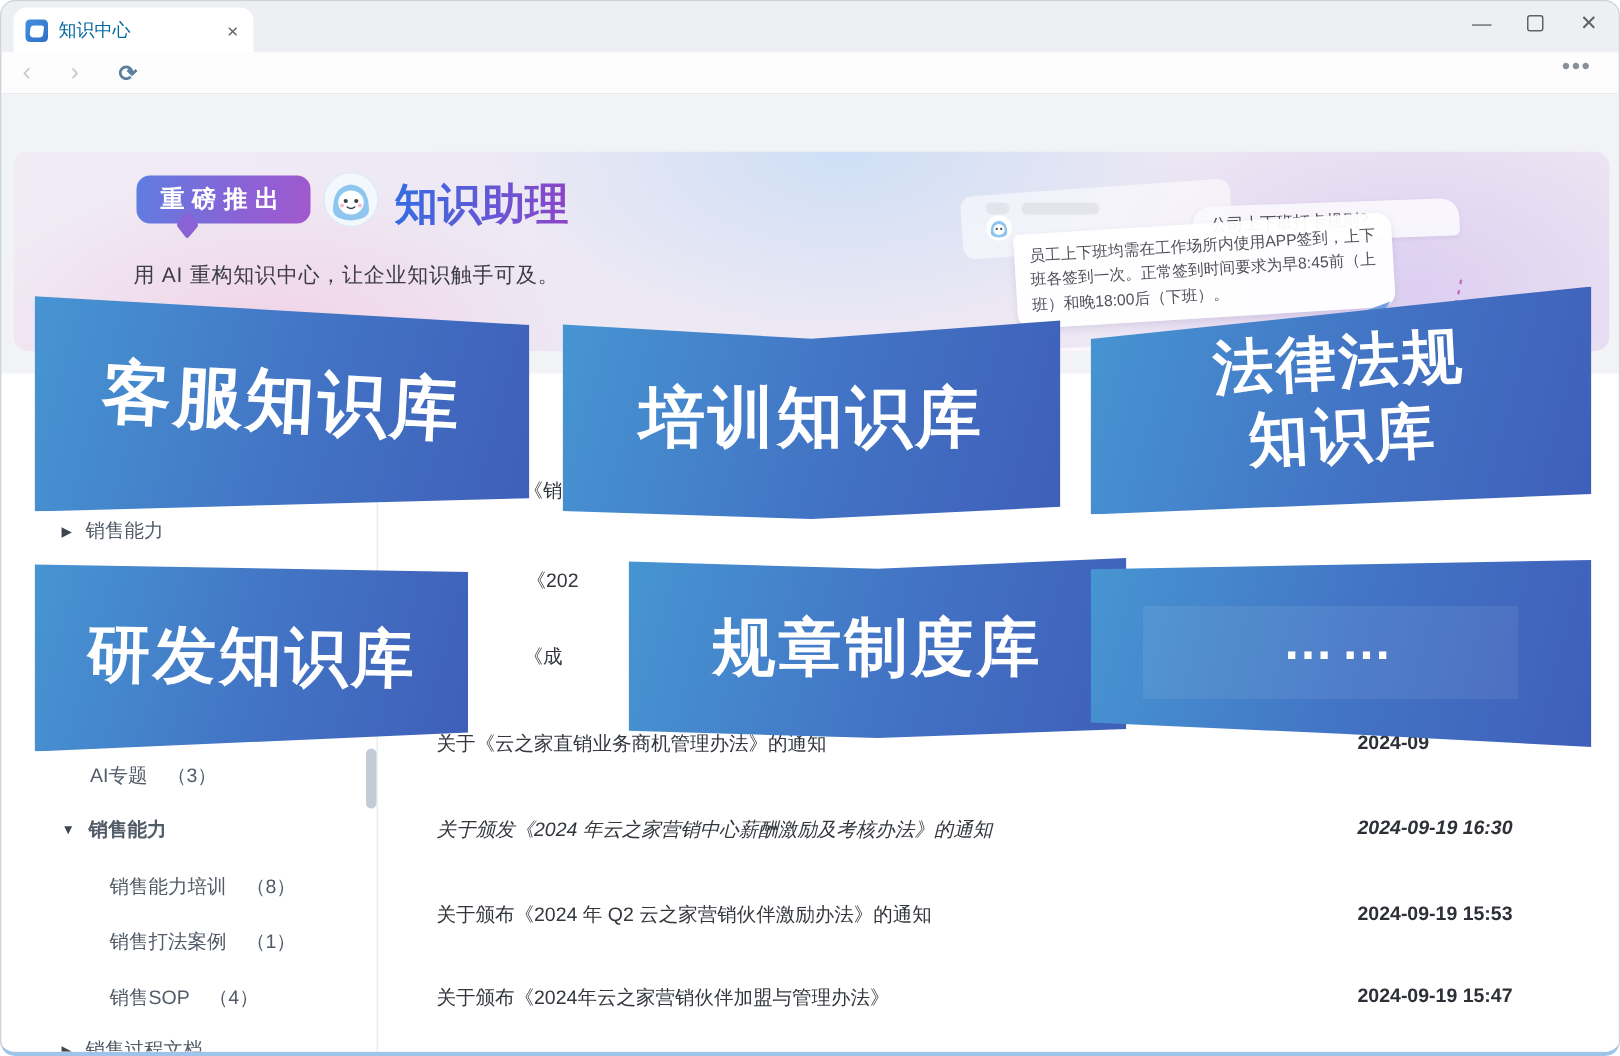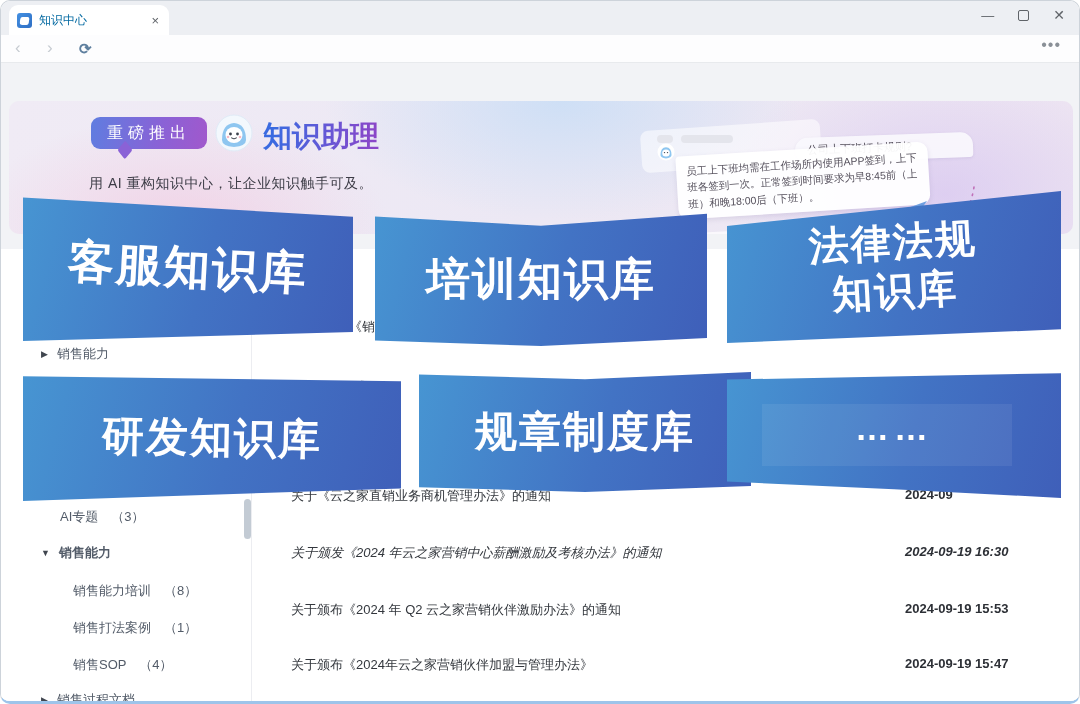--- a/index.html
+++ b/index.html
@@ -30,21 +30,21 @@
   
   #banner { position:absolute; left:8px; top:38px; width:1064px; height:133px; border-radius:10px; overflow:hidden;
     background:
       radial-gradient(ellipse 300px 160px at 16% 95%, rgba(242,198,222,.65), rgba(242,198,222,0) 70%),
       radial-gradient(ellipse 340px 170px at 52% 0%,  rgba(196,220,246,.75), rgba(196,220,246,0) 70%),
       radial-gradient(ellipse 320px 200px at 88% 70%, rgba(214,196,240,.7),  rgba(214,196,240,0) 70%),
       linear-gradient(100deg,#f0ebf5 0%,#ece8f4 50%,#efe7f2 100%);
   }
   #badge { position:absolute; left:82px; top:16px; height:32px; padding:0 16px; border-radius:9px;
     background:linear-gradient(100deg,#5f7de0,#8a62d6 60%,#a158cc); display:flex; align-items:center; }
-  #badge span { color:#fff; font-weight:normal; font-size:16px; letter-spacing:5px; }
+  #badge span { color:#fff; font-weight:bold; font-size:16px; letter-spacing:5px; }
   #badge::after { content:""; position:absolute; left:28px; bottom:-7px; width:12px; height:12px;
     background:#8a62d6; transform:rotate(52deg) skew(12deg); border-radius:2px; }
   #assist-avatar { position:absolute; left:206px; top:13px; width:38px; height:38px; }
   #banner-title { position:absolute; left:254px; top:16px; font-size:29px; font-weight:bold;
     background:linear-gradient(95deg,#3a6ae0 10%,#6a55d4 60%,#8a46c8 95%);
     -webkit-background-clip:text; background-clip:text; -webkit-text-fill-color:transparent; color:#4a5ad4; }
   #banner-sub { position:absolute; left:80px; top:74px; font-size:14px; color:#3c3c46; letter-spacing:.5px; }
   .deco-card { position:absolute; background:rgba(255,255,255,.55); border-radius:8px; }
   .pill { position:absolute; border-radius:6px; background:rgba(255,255,255,.7); }
   .pill.gray { background:#e4e5ec; }
@@ -67,21 +67,21 @@
   
   .kcard { position:absolute; z-index:5; display:flex; align-items:center; justify-content:center; flex-direction:column;
     color:#fff; font-weight:bold; background:linear-gradient(105deg,#4795d2 0%,#4273c4 55%,#3f5fb9 100%); }
   .kcard .t { text-align:center; line-height:1.22; letter-spacing:2px; }
   #card1 { left:22px;  top:130px; width:330px; height:148px; clip-path:polygon(0 3%,100% 16%,100% 94%,0 100%); }
   #card1 .t { font-size:46px; transform:rotate(3deg); }
   #card2 { left:374px; top:148px; width:332px; height:135px; clip-path:polygon(0 4%,50% 11%,100% 2%,100% 94%,50% 100%,0 96%); }
   #card2 .t { font-size:44px; }
   #card3 { left:726px; top:128px; width:334px; height:152px; clip-path:polygon(0 23%,100% 0,100% 91%,0 100%); }
   #card3 .t { font-size:40px; transform:rotate(-3deg); }
-  #card4 { left:22px;  top:312px; width:378px; height:126px; clip-path:polygon(0 1%,100% 5%,100% 90%,0 100%);align-items:center; }
+  #card4 { left:22px;  top:312px; width:289px; height:126px; clip-path:polygon(0 1%,100% 5%,100% 90%,0 100%);align-items:center; }
   #card4 .t { font-size:42px; transform:rotate(1deg); }
   #card5 { left:374px; top:309px; width:332px; height:120px; clip-path:polygon(0 2%,50% 6%,100% 0,100% 95%,50% 100%,0 96%);margin-left:44px; }
   #card5 .t { font-size:42px; }
   #card6 { left:726px; top:309px; width:334px; height:126px; clip-path:polygon(0 6%,100% 1%,100% 100%,50% 93%,0 87%); }
   #card6 .t { font-size:34px; letter-spacing:5px; transform:translateY(-6px); }
   #card6 .hl { position:absolute; left:35px; top:32px; width:250px; height:62px; background:rgba(255,255,255,.07); }
 </style>
 </head>
 <body>
 

